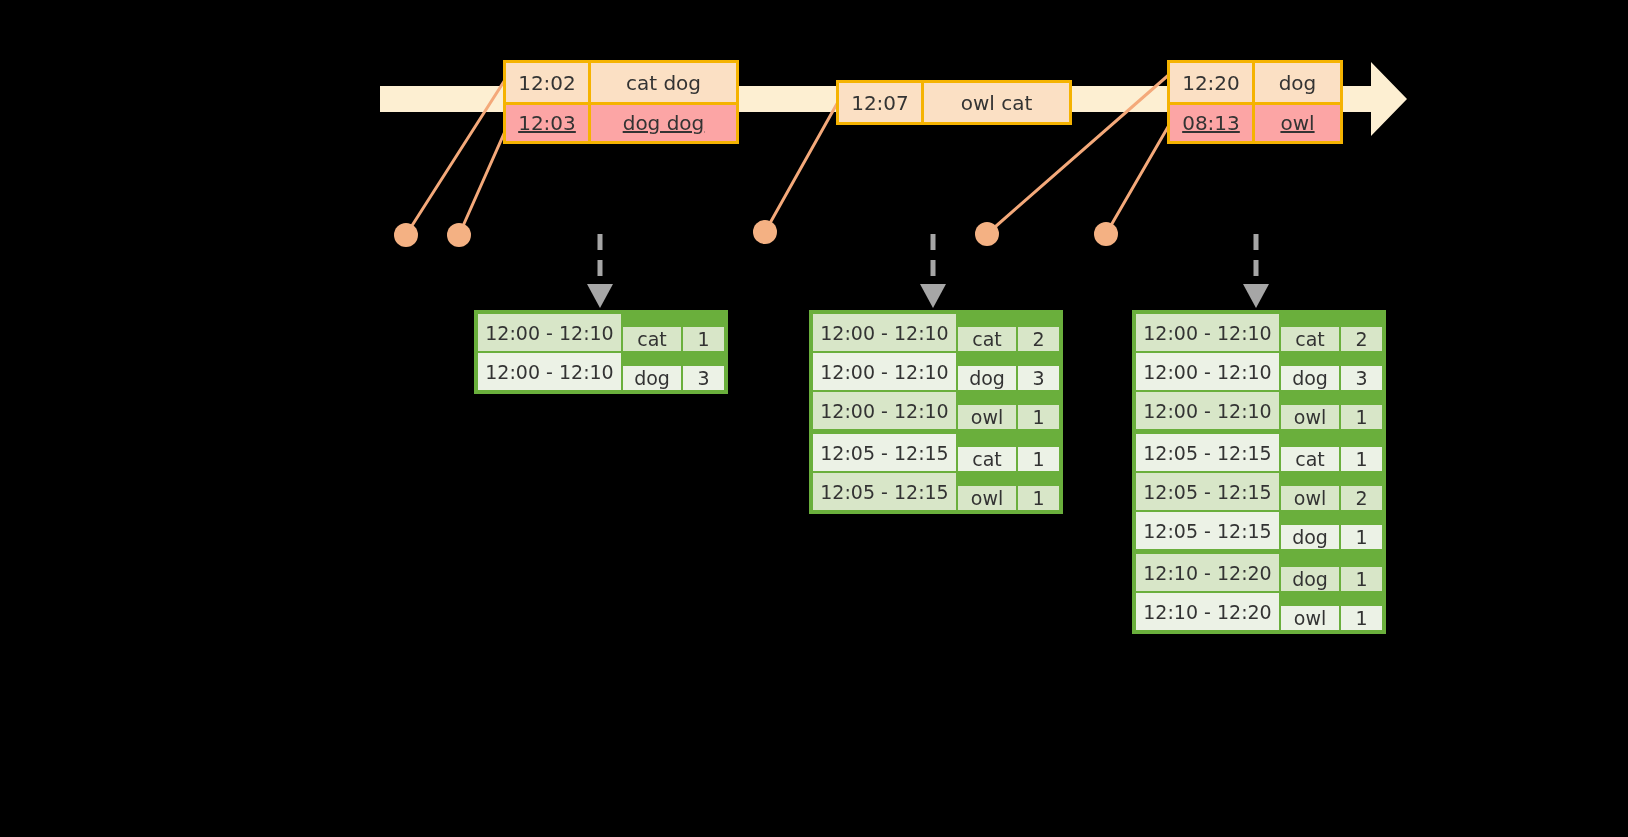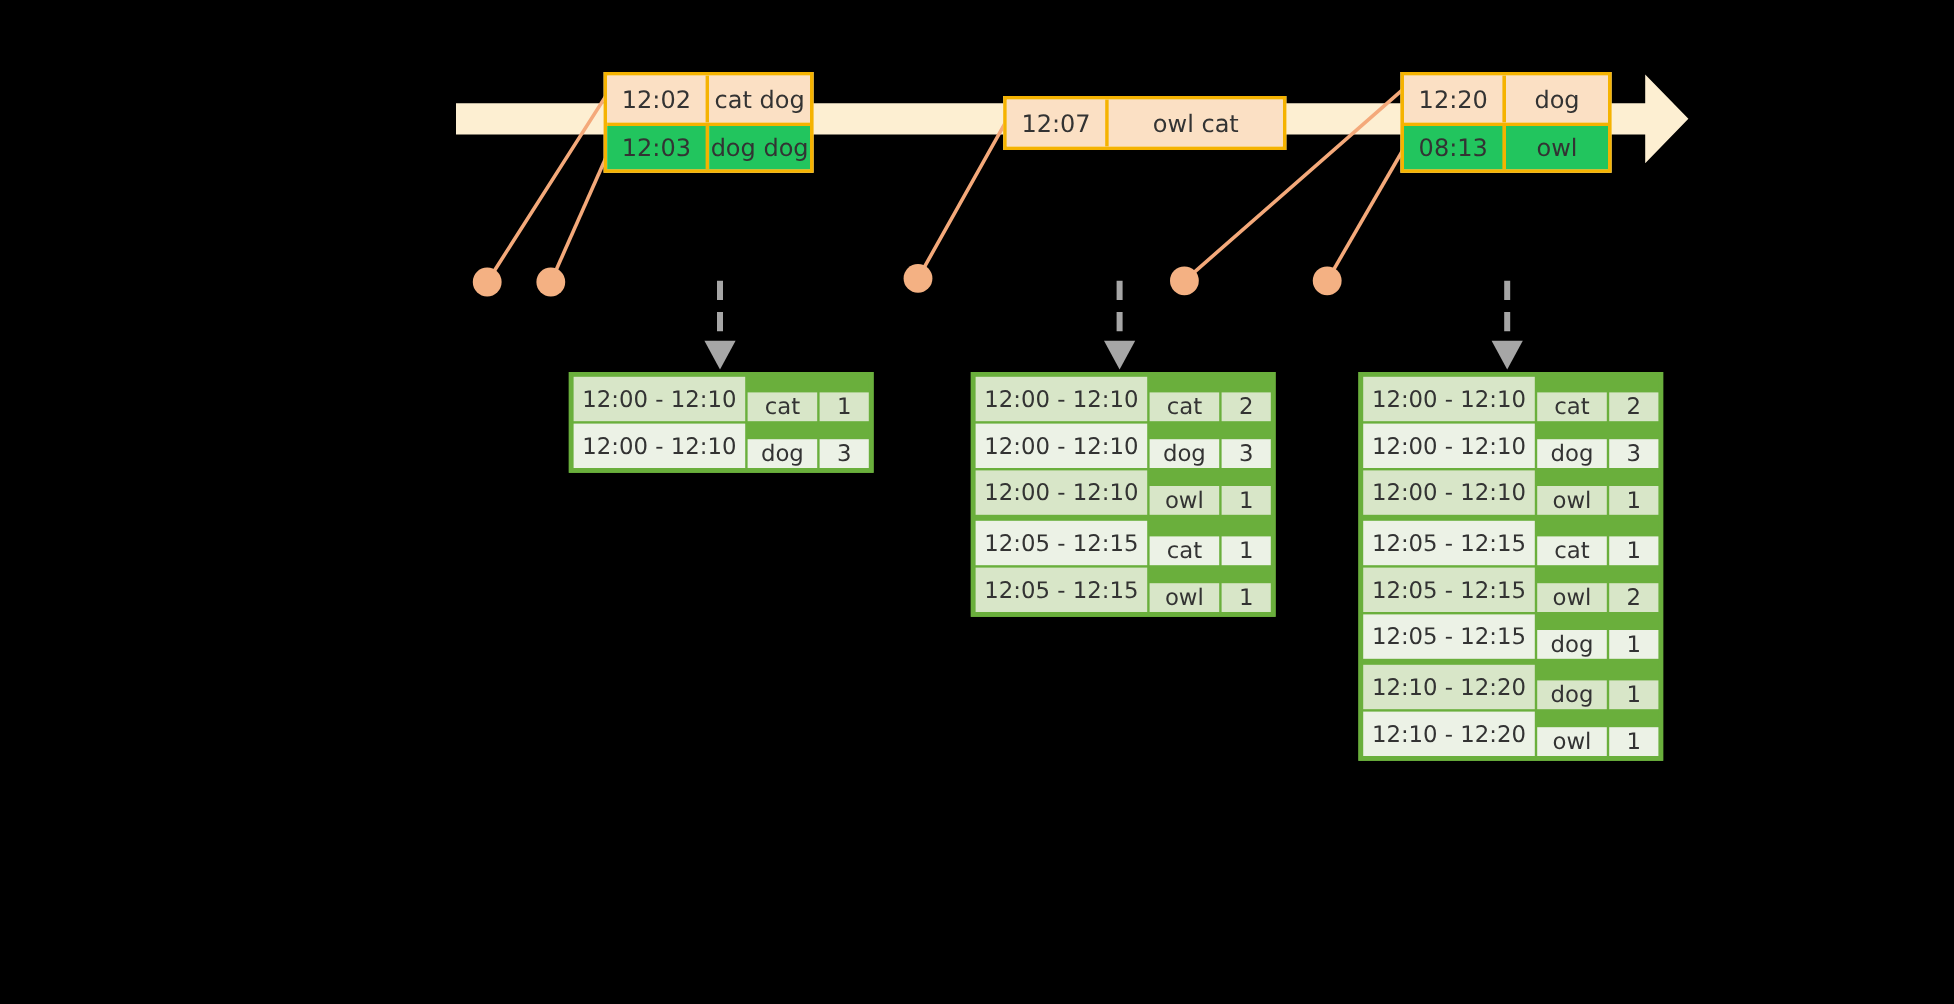--- a/index.html
+++ b/index.html
@@ -20,21 +20,21 @@
     box-sizing:border-box;
     background:#fdf0dd;
   }
   .evt-row{
     display:flex;
     height:39px;
     box-sizing:border-box;
   }
   .evt-row + .evt-row{border-top:3px solid #f5b301;}
   .evt-row.shade .evt-cell{background:#fbe0c4;}
-  .evt-row.plain .evt-cell{background:#22c55e;}
+  .evt-row.plain .evt-cell{background:#fca5a5;text-decoration:underline;}
   .evt-cell{
     display:flex;align-items:center;justify-content:center;
     box-sizing:border-box;
     font-size:20px;color:#333;
     white-space:nowrap;
   }
   .evt-cell.time{width:85px;border-right:3px solid #f5b301;}
   .evt-cell.words{flex:1;}
 
   
@@ -97,21 +97,21 @@
           <path d="M920 284 L933 308 L946 284 Z" fill="#a6a6a6"></path>
         </g>
         <g>
           <line x1="1256" y1="234" x2="1256" y2="286" stroke="#a6a6a6" stroke-width="5" stroke-dasharray="16 10"></line>
           <path d="M1243 284 L1256 308 L1269 284 Z" fill="#a6a6a6"></path>
         </g>
       </g>
   </svg>
 
   <div id="events-host">
-      <div class="evt-group" style="left: 503px; top: 60px; width: 175px;">
+      <div class="evt-group" style="left: 503px; top: 60px; width: 236px;">
         <div class="evt-row shade">
           <div class="evt-cell time">12:02</div>
           <div class="evt-cell words">cat dog</div>
         </div>
         <div class="evt-row plain">
           <div class="evt-cell time">12:03</div>
           <div class="evt-cell words">dog dog</div>
         </div>
       </div>
       <div class="evt-group" style="left: 836px; top: 80px; width: 236px;">

